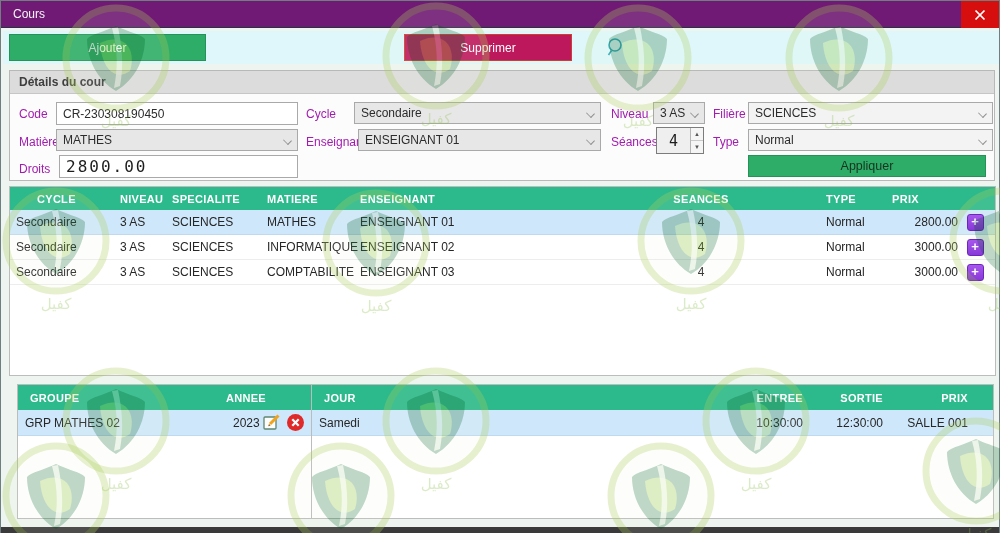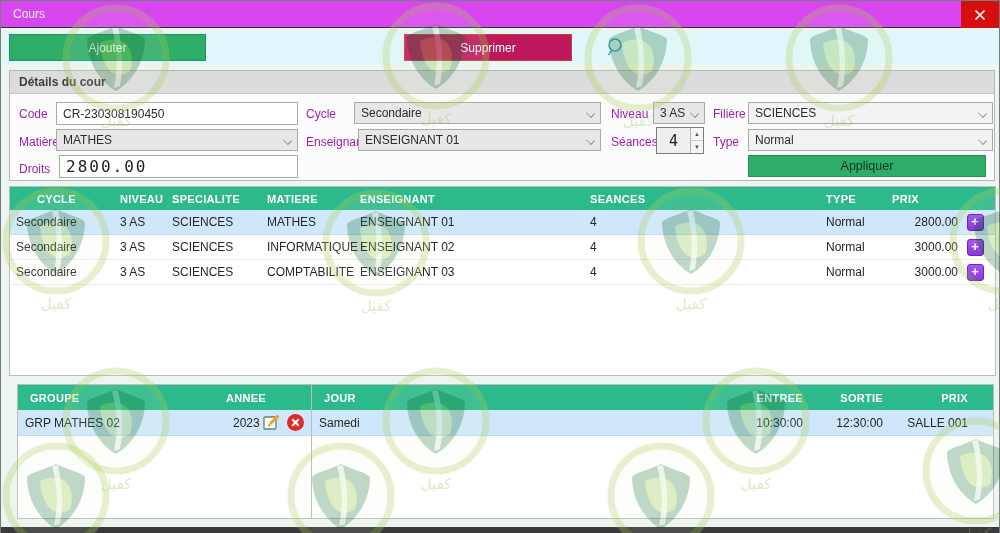--- a/index.html
+++ b/index.html
@@ -3,21 +3,21 @@
 <meta charset="utf-8">
 <style>
   * { margin:0; padding:0; box-sizing:border-box; }
   html,body { width:1000px; height:533px; overflow:hidden;
     font-family:"Liberation Sans", sans-serif; font-size:12px; color:#333; }
   .window { position:relative; width:1000px; height:533px; background:#eef5f1;
     border:1px solid #6f7f80; border-bottom:none; }
 
   
   .titlebar { position:absolute; left:0; top:0; width:100%; height:27px;
-    background:#d946ef; border-bottom:1px solid #24363d; }
+    background:#701a75; border-bottom:1px solid #24363d; }
   .titlebar .title { position:absolute; left:12px; top:6px; color:#f4f6f6; font-size:12px; }
   .close-btn { position:absolute; right:0; top:0; width:38px; height:27px;
     background:#d60e0e; display:flex; align-items:center; justify-content:center; cursor:pointer; }
 
   
   .toolbar { position:absolute; left:2px; top:30px; width:996px; height:33px; background:#dff7fb; }
   .tb-btn { position:absolute; top:3px; height:27px; color:#fff; font-size:12px;
     display:flex; align-items:center; justify-content:center; cursor:pointer; }
   .btn-add { left:6px; width:197px; background:#2ead68; border:1px solid #259257; }
   .btn-edit { left:205px; width:195px; background:#fcc40f; border:1px solid #e0ab05; }
@@ -61,21 +61,21 @@
   .grid-row { display:flex; align-items:center; font-size:12px; color:#262626;
     border-bottom:1px solid #ededed; background:#fff; }
   .grid-row.sel { background:#cfe7fa; border-bottom:1px solid #bfd9ee; }
   .cell { overflow:hidden; white-space:nowrap; }
 
   .main-grid { left:8px; top:185px; width:987px; height:190px; }
   .main-grid .grid-head { height:23px; }
   .main-grid .grid-row { height:25px; }
   .c-cycle{width:110px;padding-left:6px;} .grid-head .c-cycle{padding-left:27px;}
   .c-niv{width:52px;} .c-spec{width:95px;} .c-mat{width:93px;} .c-ens{width:230px;}
-  .c-sea{width:226px;text-align:left;padding-right:4px;}
+  .c-sea{width:226px;text-align:center;padding-right:4px;}
   .c-type{width:62px;padding-left:10px;}
   .c-prix{width:80px;text-align:right;} .grid-head .c-prix{text-align:left;padding-left:14px;}
   .c-plus{width:34px;display:flex;justify-content:center;}
   .c-fill{flex:1;}
   .plus-btn { width:17px; height:17px; border-radius:3px; border:1px solid #5c0fb8;
     background:linear-gradient(#a044ef,#7d22d8); color:#fff; font-size:13px; font-weight:700;
     line-height:14px; text-align:center; cursor:pointer; }
 
   .groups-grid { left:16px; top:383px; width:295px; height:135px; }
   .groups-grid .grid-head { height:25px; }

